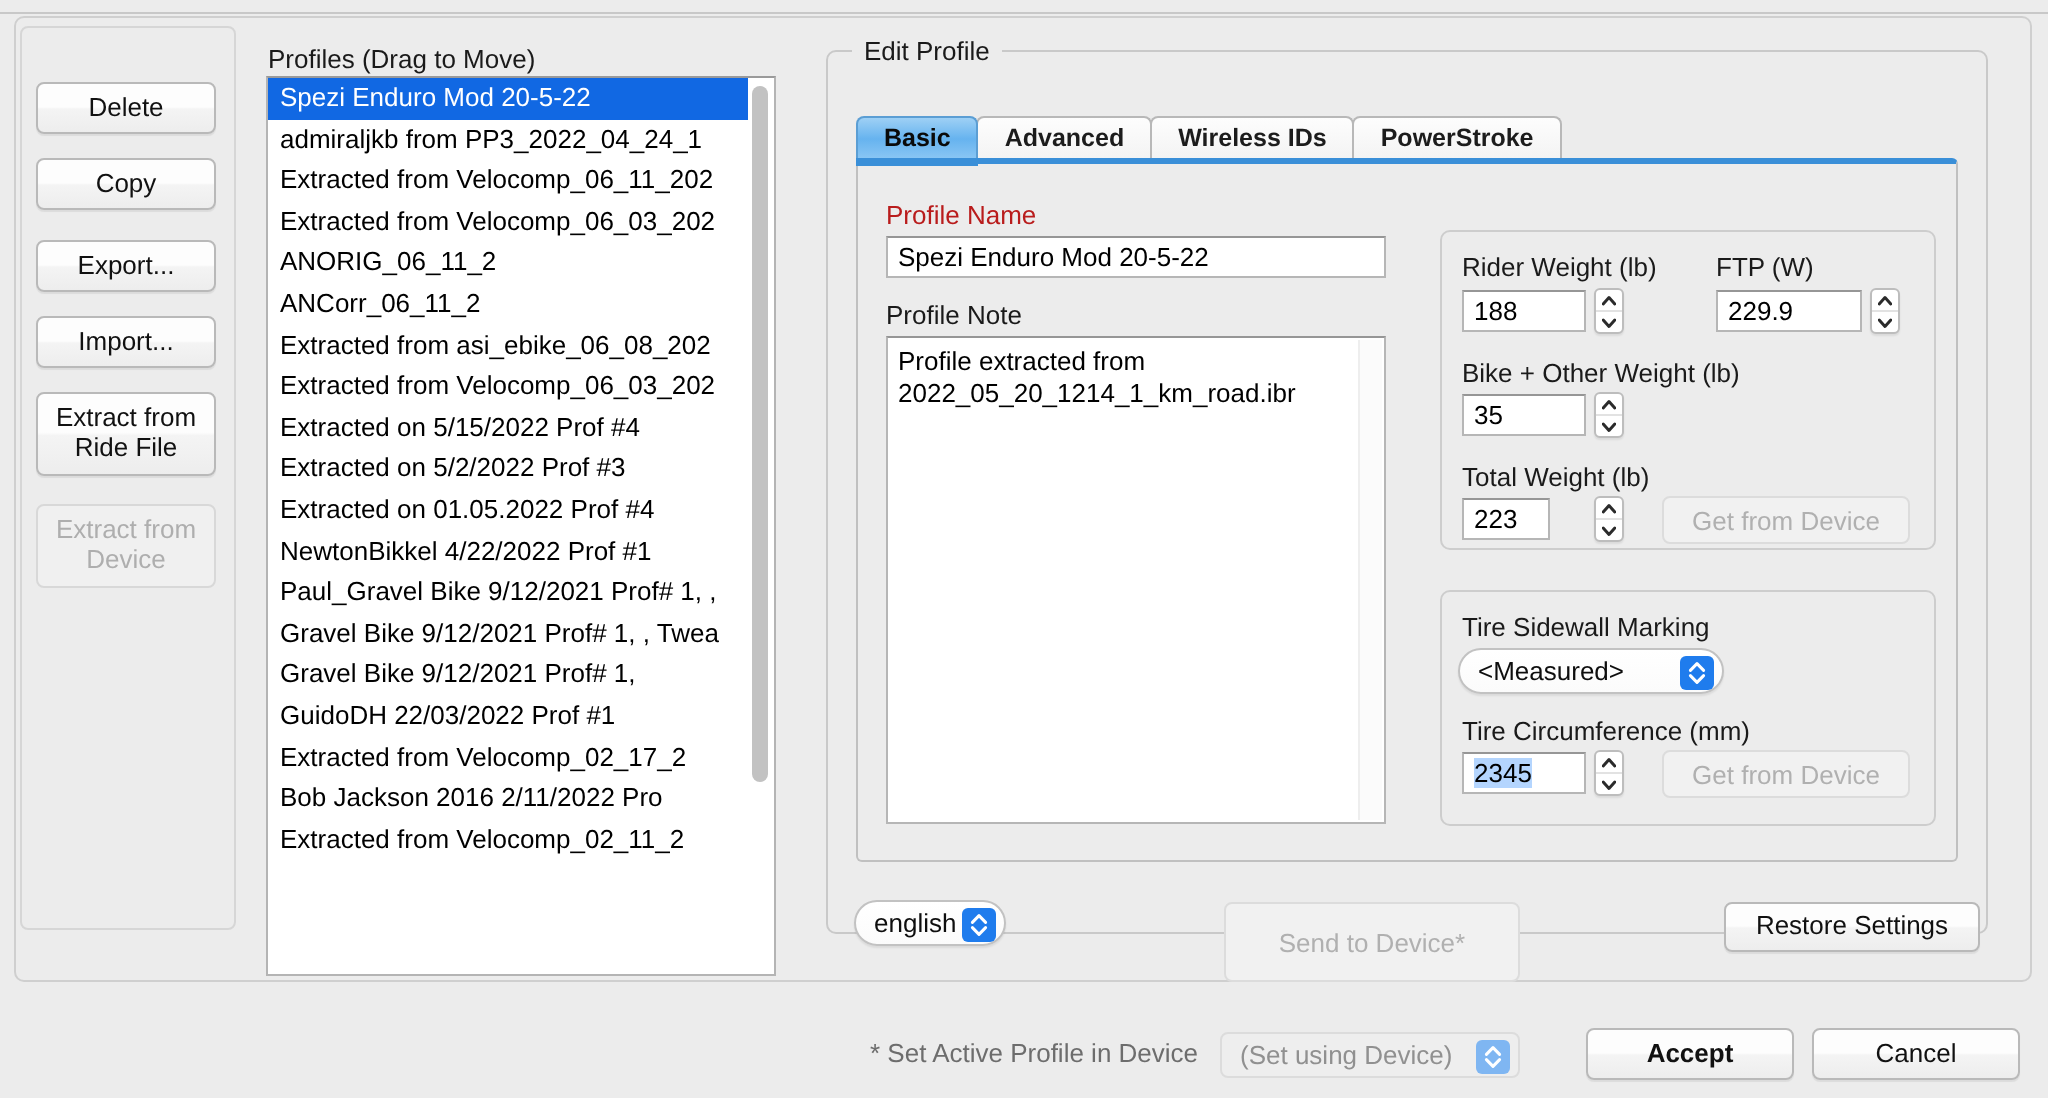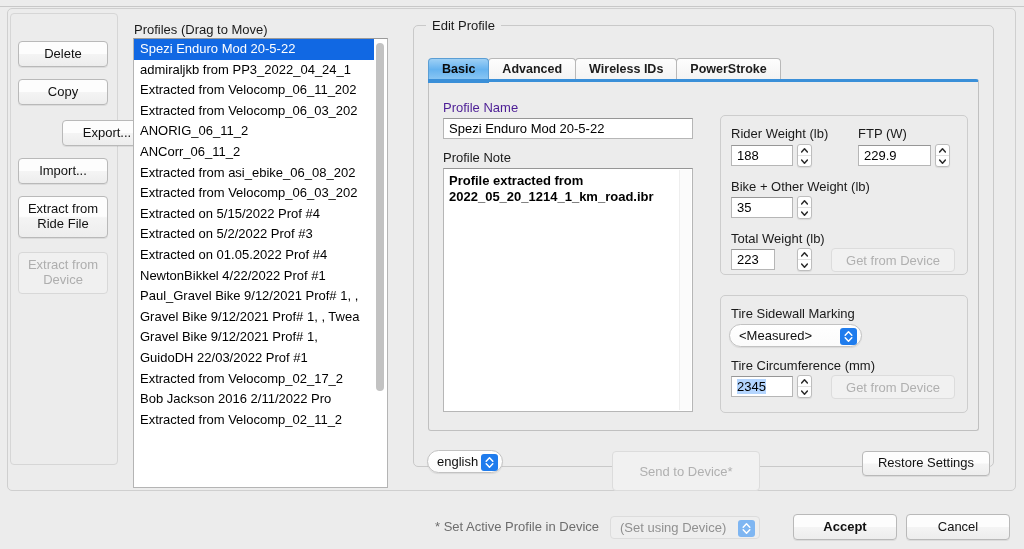--- a/index.html
+++ b/index.html
@@ -40,21 +40,21 @@
     font-family: "Liberation Sans", sans-serif;
     font-size: 13px; color: #111;
     text-align: center;
     box-shadow: 0 1px 0.5px rgba(0,0,0,0.07);
     cursor: default; line-height: 1.15;
     display: flex; align-items: center; justify-content: center;
   }
   .btn.disabled { color: #aeaeae; background: #f0f0f0; border-color: #d8d8d8; box-shadow:none; }
   #btn-delete  { position:absolute; left:18px; top:41px;  width:90px; height:26px; }
   #btn-copy    { position:absolute; left:18px; top:79px;  width:90px; height:26px; }
-  #btn-export  { position:absolute; left:18px; top:120px; width:90px; height:26px;margin-left:44px; }
+  #btn-export  { position:absolute; left:18px; top:120px; width:90px; height:26px; }
   #btn-import  { position:absolute; left:18px; top:158px; width:90px; height:26px; }
   #btn-extract-ride   { position:absolute; left:18px; top:196px; width:90px; height:42px; }
   #btn-extract-device { position:absolute; left:18px; top:252px; width:90px; height:42px; }
 
   
   #profiles-label {
     position: absolute; left: 134px; top: 22px;
     font-size: 13px; color: #1a1a1a;
   }
   #profiles-listbox {
@@ -122,36 +122,36 @@
   #tab-panel {
     position: absolute; left: 428px; top: 79px; width: 551px; height: 352px;
     background: #ececec;
     border: 1px solid #c0c0c0;
     border-top: 3px solid #3a8fd8;
     border-radius: 0 3px 3px 3px;
   }
 
   
   #lbl-profile-name {
-    position:absolute; left:443px; top:100px; font-size:13px; color:#4c1d95;
+    position:absolute; left:443px; top:100px; font-size:13px; color:#b91c1c;
   }
   #input-profile-name {
     position:absolute; left:443px; top:118px; width:250px; height:21px;
     background:#fff; border:1px solid #b6b6b6; border-top-color:#969696;
     font-family:"Liberation Sans",sans-serif; font-size:13px; color:#000;
     padding-left:5px; line-height:19px;
   }
   #lbl-profile-note {
     position:absolute; left:443px; top:150px; font-size:13px; color:#1a1a1a;
   }
   #textarea-profile-note {
     position:absolute; left:443px; top:168px; width:250px; height:244px;
     background:#fff; border:1px solid #b6b6b6; border-top-color:#969696;
     font-size:13px; color:#000; padding:4px 5px; line-height:16px;
-    white-space:pre-wrap; overflow:hidden;font-weight:bold;
+    white-space:pre-wrap; overflow:hidden;
   }
   #note-scrollbar {
     position:absolute; left:679px; top:170px; width:12px; height:240px;
     background:#fbfbfb; border-left:1px solid #eee;
   }
 
   
   .subgroup {
     position:absolute; border:1px solid #cdcdcd; border-radius:5px; background:transparent;
   }

